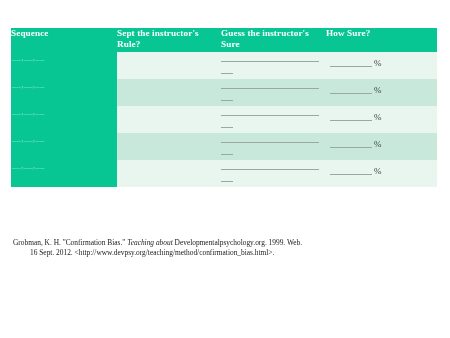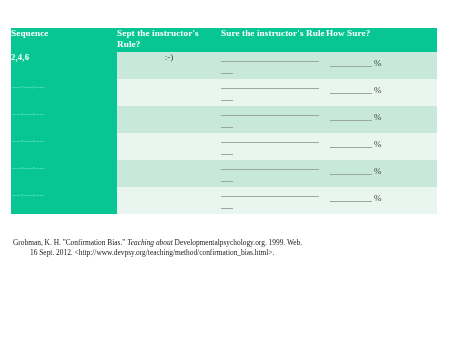--- a/index.html
+++ b/index.html
@@ -162,44 +162,27 @@
       <col class="col-seq">
       <col class="col-fits">
       <col class="col-guess">
       <col class="col-sure">
     </colgroup>
 
     <thead>
       <tr>
         <th class="hdr-cell">Sequence</th>
         <th class="hdr-cell">Sept the instructor's Rule?</th>
-        <th class="hdr-cell">Sure the instructor's Rule</th>
+        <th class="hdr-cell">Guess the instructor's Sure</th>
         <th class="hdr-cell last">How Sure?</th>
       </tr>
     </thead>
 
     <tbody>
 
-      <tr class="row-a">
-        <td class="cell seq-cell">
-          <span>2,4,6</span>
-        </td>
-        <td class="cell body-cell center-mid">
-          <span>:-)</span>
-        </td>
-        <td class="cell body-cell rule-lines">
-          <div class="rule-line long"></div>
-          <div class="rule-line short"></div>
-        </td>
-        <td class="cell body-cell last">
-          <div class="pct-wrap">
-            <span class="pct-blank"></span><span class="pct-sign">%</span>
-          </div>
-        </td>
-      </tr>
 
       <tr class="row-b">
         <td class="cell seq-cell">
           <span class="blank-seq">__,__,__</span>
         </td>
         <td class="cell body-cell center-mid">
           <span></span>
         </td>
         <td class="cell body-cell rule-lines">
           <div class="rule-line long"></div>

